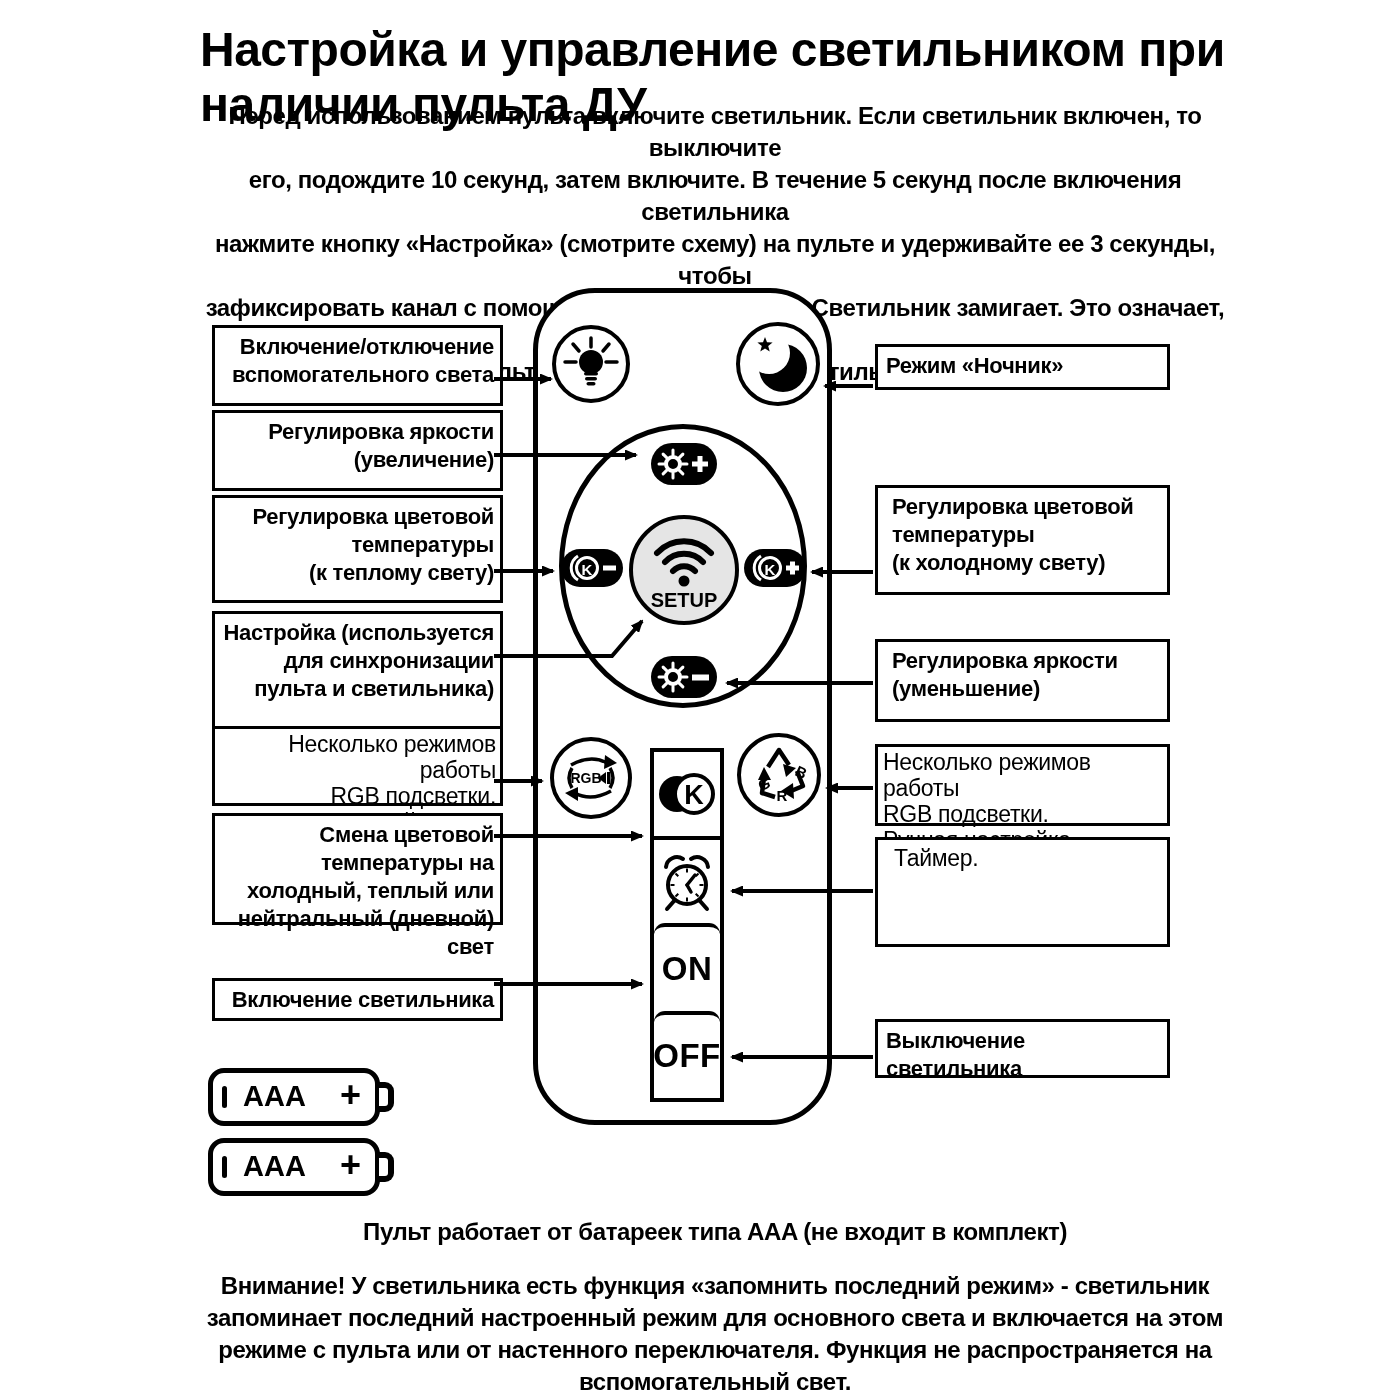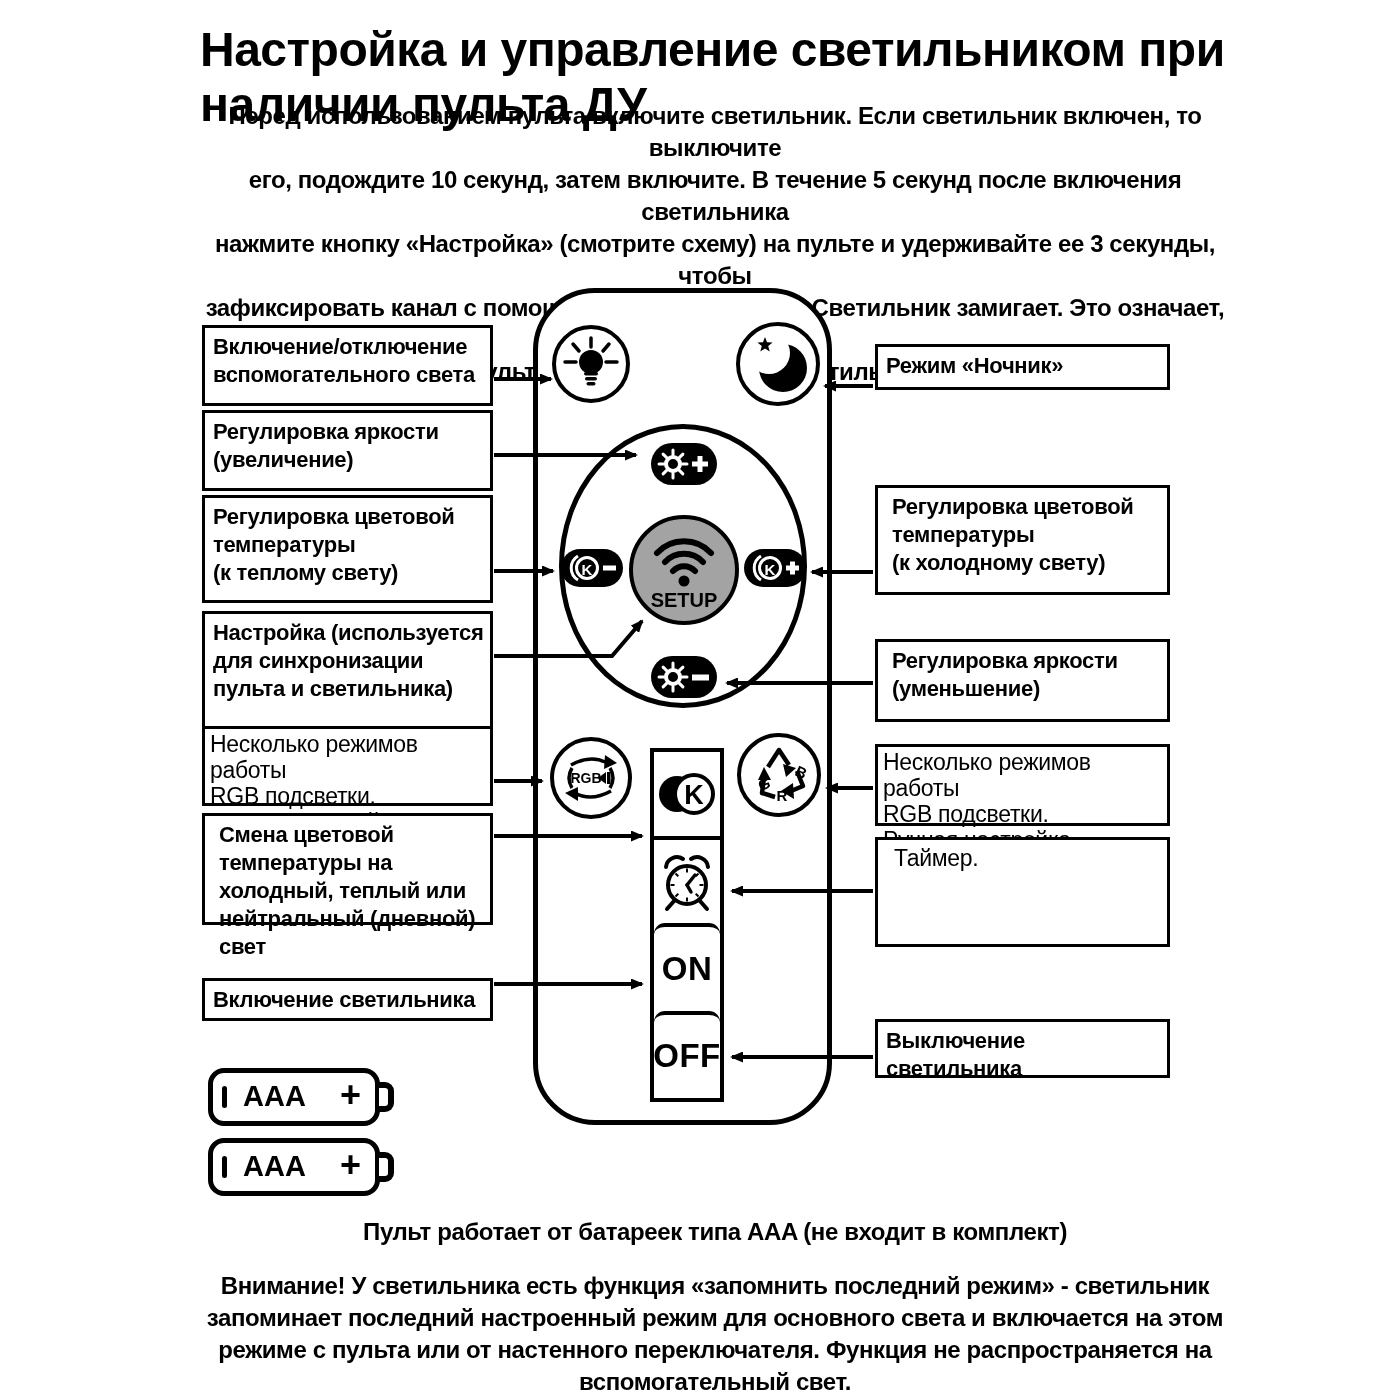--- a/index.html
+++ b/index.html
@@ -16,21 +16,21 @@
     font-size:24px; font-weight:bold; letter-spacing:-0.4px;
     line-height:32px; white-space:pre-line;text-align:center;
   }
   .callout {
     position:absolute; box-sizing:border-box; border:3px solid #000; background:#fff;
     font-size:22px; font-weight:bold; letter-spacing:-0.3px;
     line-height:28px; padding:5px 6px 5px 8px; white-space:pre-line;
   }
   .callout.regular { font-weight:normal; font-size:23px; line-height:26px; padding:2px 4px 2px 5px; }
   .callout.pad-left { padding-left:14px; }
-  .lbox { left:202px; width:291px; }
+  .lbox { left:212px; width:291px;text-align:right; }
   .rbox { left:875px; width:295px; }
 
   .remote-body {
     position:absolute; left:533px; top:288px; width:299px; height:837px;
     box-sizing:border-box; border:5px solid #000; border-radius:62px; background:#fff;
   }
   .circle-btn {
     position:absolute; box-sizing:border-box; border:4px solid #000; border-radius:50%;
     background:#fff; display:flex; align-items:center; justify-content:center;
   }
@@ -168,21 +168,21 @@
 
   <div class="pill" style="left:561px; top:549px; width:62px; height:38px; border-radius:19px;">
     <svg width="62" height="38" viewBox="0 0 62 38">
       <path d="M17 7 A 14 14 0 0 0 17 31" fill="none" stroke="#fff" stroke-width="3"></path>
       <circle cx="26" cy="19" r="10.5" fill="none" stroke="#fff" stroke-width="3"></circle>
       <text x="26" y="20" text-anchor="middle" dominant-baseline="central" fill="#fff" font-size="15" font-weight="bold">K</text>
       <rect x="42" y="16.5" width="13" height="5" fill="#fff"></rect>
     </svg>
   </div>
 
-  <div class="circle-btn" style="left:629px; top:515px; width:110px; height:110px; background:#a3a3a3;">
+  <div class="circle-btn" style="left:629px; top:515px; width:110px; height:110px; background:#e5e5e5;">
     <svg width="102" height="102" viewBox="0 0 102 102">
       <g fill="none" stroke="#000" stroke-width="6" stroke-linecap="round">
         <path d="M40 52 A 15 15 0 0 1 62 52"></path>
         <path d="M32 43 A 26 26 0 0 1 70 43"></path>
         <path d="M24 34 A 37 37 0 0 1 78 34"></path>
       </g>
       <circle cx="51" cy="62" r="5.5" fill="#000"></circle>
       <text x="51" y="88" text-anchor="middle" fill="#000" font-size="20" font-weight="bold">SETUP</text>
     </svg>
   </div>

